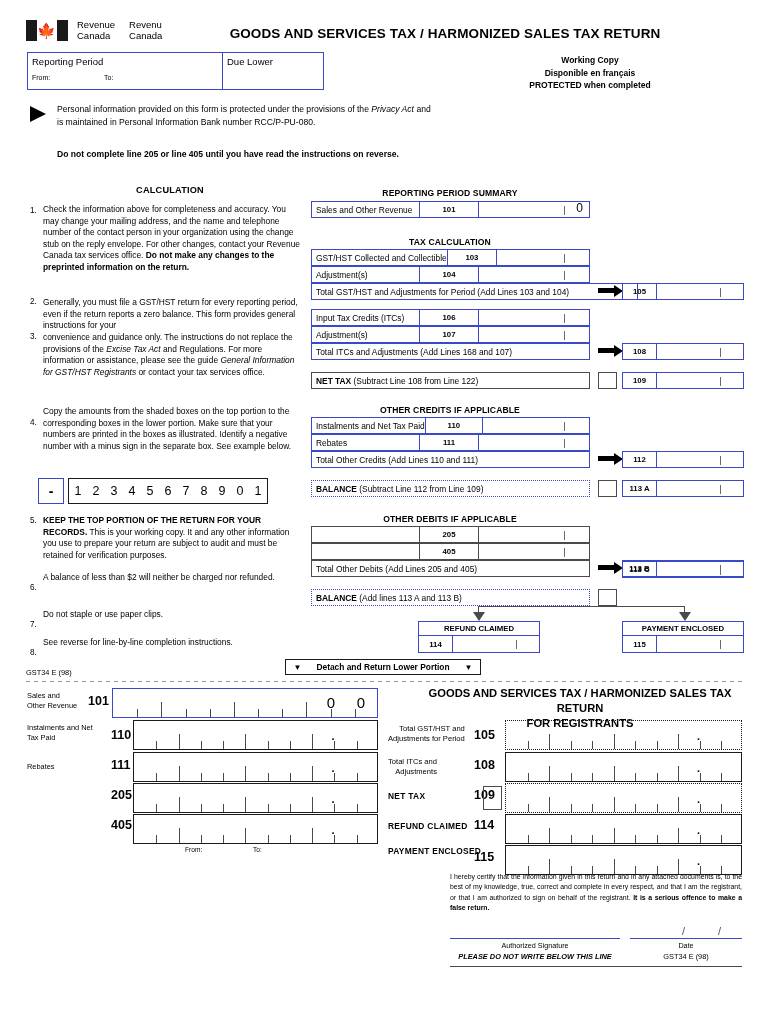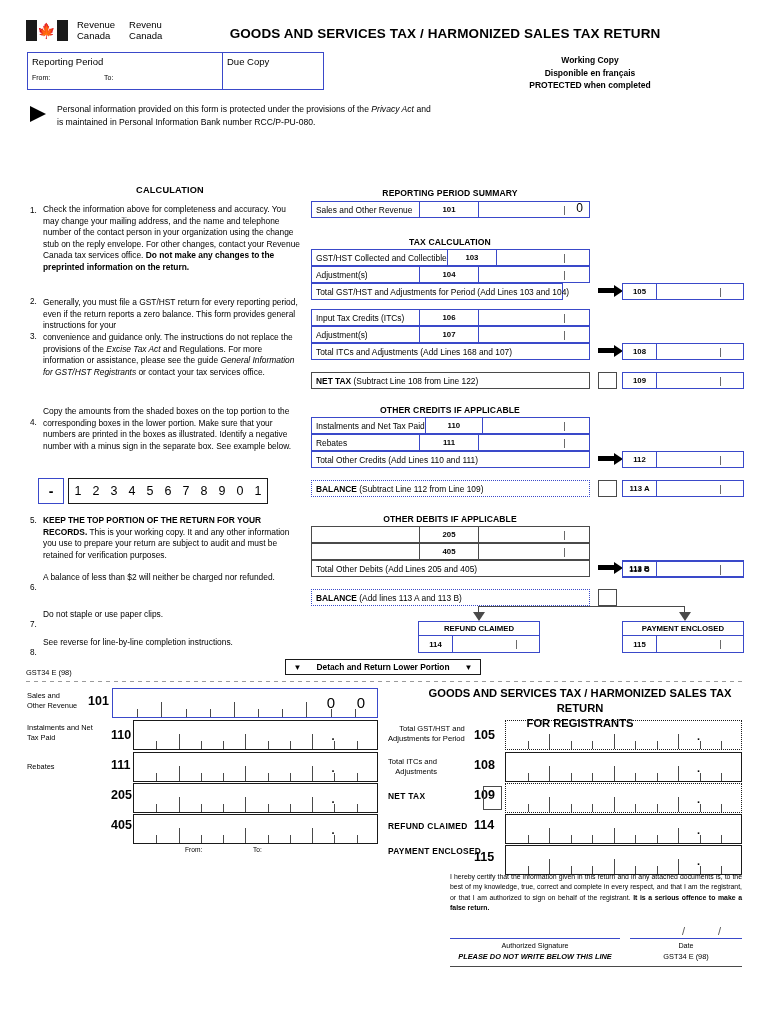--- a/index.html
+++ b/index.html
@@ -165,33 +165,34 @@
     </div>
   </div>
 
   <div class="abs" id="form-title">GOODS AND SERVICES TAX / HARMONIZED SALES TAX  RETURN</div>
 
   <div class="abs" id="rp-box"></div>
   <div class="abs" id="rp-div"></div>
   <div class="abs" id="rp-lbl">Reporting Period</div>
   <div class="abs" id="rp-from">From:</div>
   <div class="abs" id="rp-to">To:</div>
-  <div class="abs" id="dd-lbl">Due Copy</div>
+  <div class="abs" id="dd-lbl">Due Lower</div>
 
   <div class="abs" id="wc">
     <div>Working Copy</div>
     <div>Disponible en français</div>
     <div>PROTECTED when completed</div>
   </div>
 
   <div class="abs" id="priv-arrow"></div>
   <div class="abs" id="priv-txt">
     <span>Personal information provided on this form is protected under the provisions of the </span><span class="i">Privacy Act</span><span> and</span><br>
     <span>is maintained in Personal Information Bank number RCC/P-PU-080.</span>
   </div>
+  <div class="abs" id="donot">Do not complete line 205 or line 405 until you have read the instructions on reverse.</div>
 
   <div class="abs" id="instr-h">CALCULATION</div>
 
   <div class="inum" style="left:30px;top:206px;">1.</div>
   <div class="ibody" style="left:43px;top:204px;">
     <span>Check the information above for completeness and accuracy. You may change your mailing  address, and the name and telephone number of the contact person in your organization using the change stub on the reply envelope. For other changes, contact your Revenue Canada tax services office. </span><span class="b">Do not make any changes to the preprinted information on the return.</span>
   </div>
 
   <div class="inum" style="left:30px;top:297px;">2.</div>
   <div class="ibody" style="left:43px;top:297px;">Generally, you must file a GST/HST return for every reporting period, even if the return reports a zero balance. This form provides general instructions for your</div>
@@ -262,21 +263,21 @@
   <div class="trow" style="left:311px;top:266px;width:279px;">
     <div class="lbl">Adjustment(s)</div>
     <div class="num">104</div>
     <div class="amt">
         <span class="cents"></span>
         <span style="position: absolute; bottom: 0px; width: 0px;"></span>
         <span style="position: absolute; bottom: 0px; width: 0px;"></span>
         <span style="position: absolute; bottom: 0px; width: 0px;"></span>
       </div>
   </div>
-  <div class="totrow" style="left:311px;top:283px;width:252px;">
+  <div class="totrow" style="left:311px;top:283px;width:327px;">
     <div class="lbl">Total GST/HST and Adjustments for Period (Add Lines 103 and 104)</div>
   </div>
   <div class="arrow" style="left:598px;top:286px;">
       <div class="stem"></div>
       <div class="head"></div>
     </div>
   <div class="resbox" style="left:622px;top:283px;">
     <div class="rn">105</div>
     <div class="rf">
         <span class="cents"></span>

